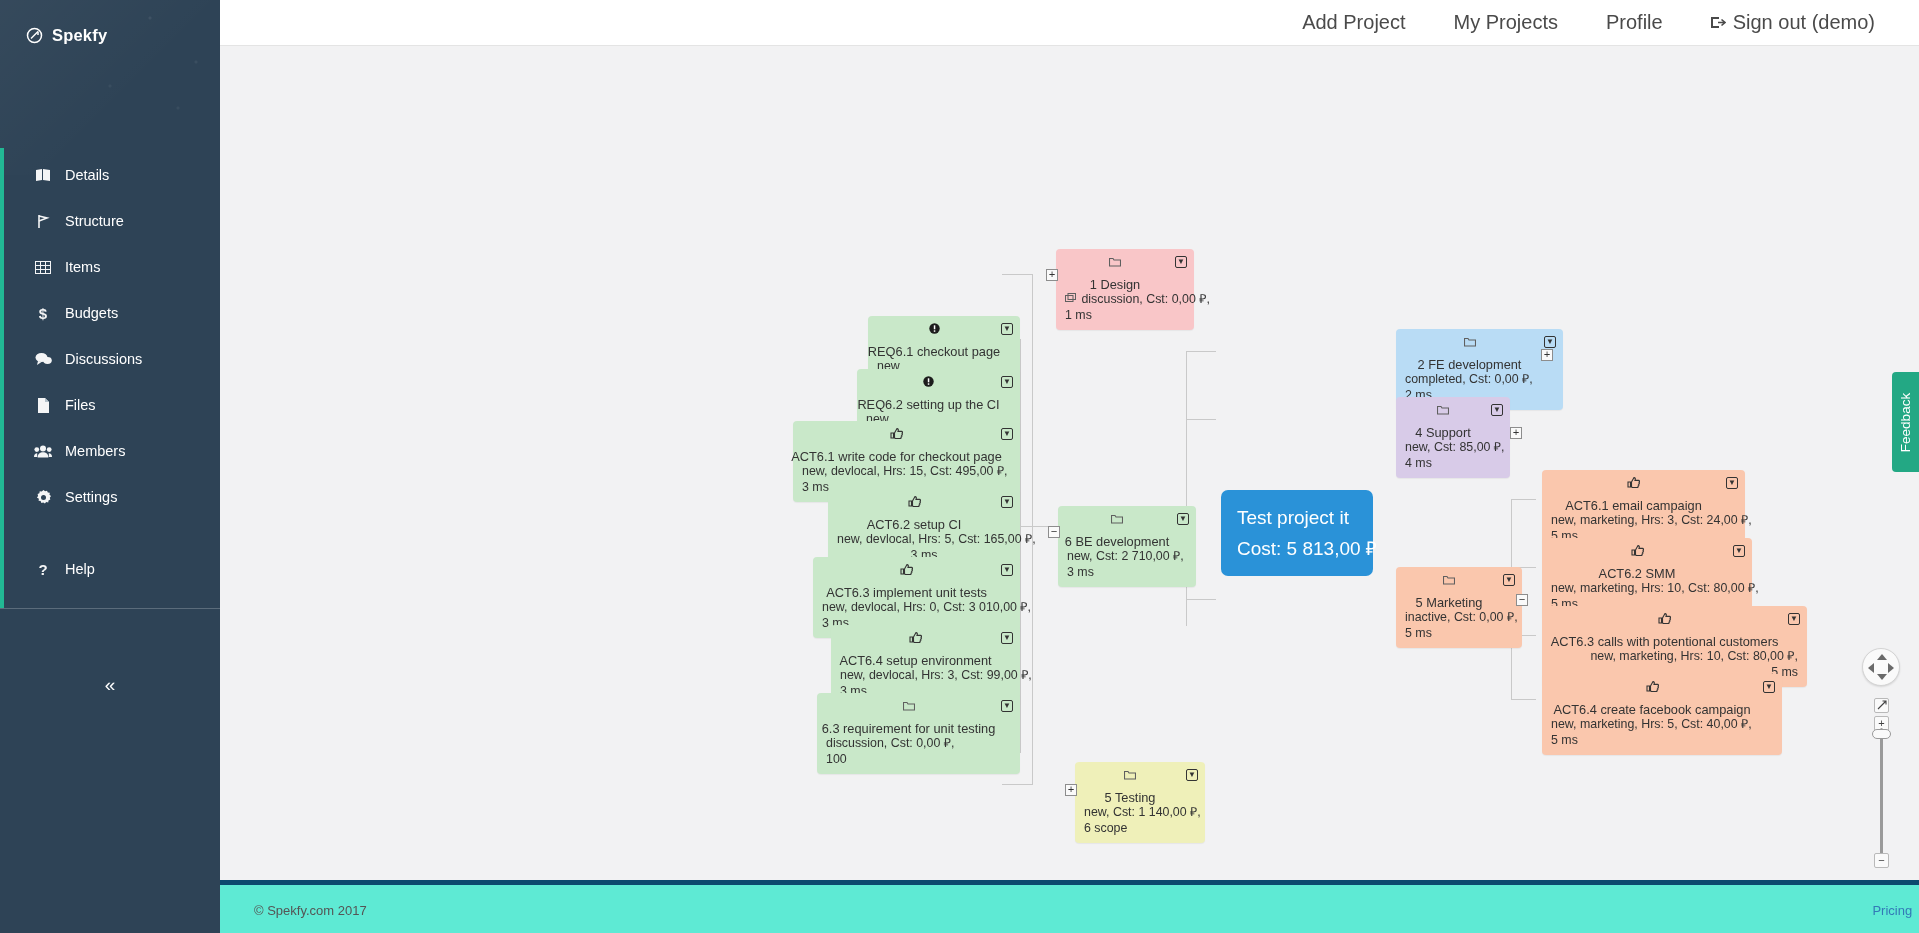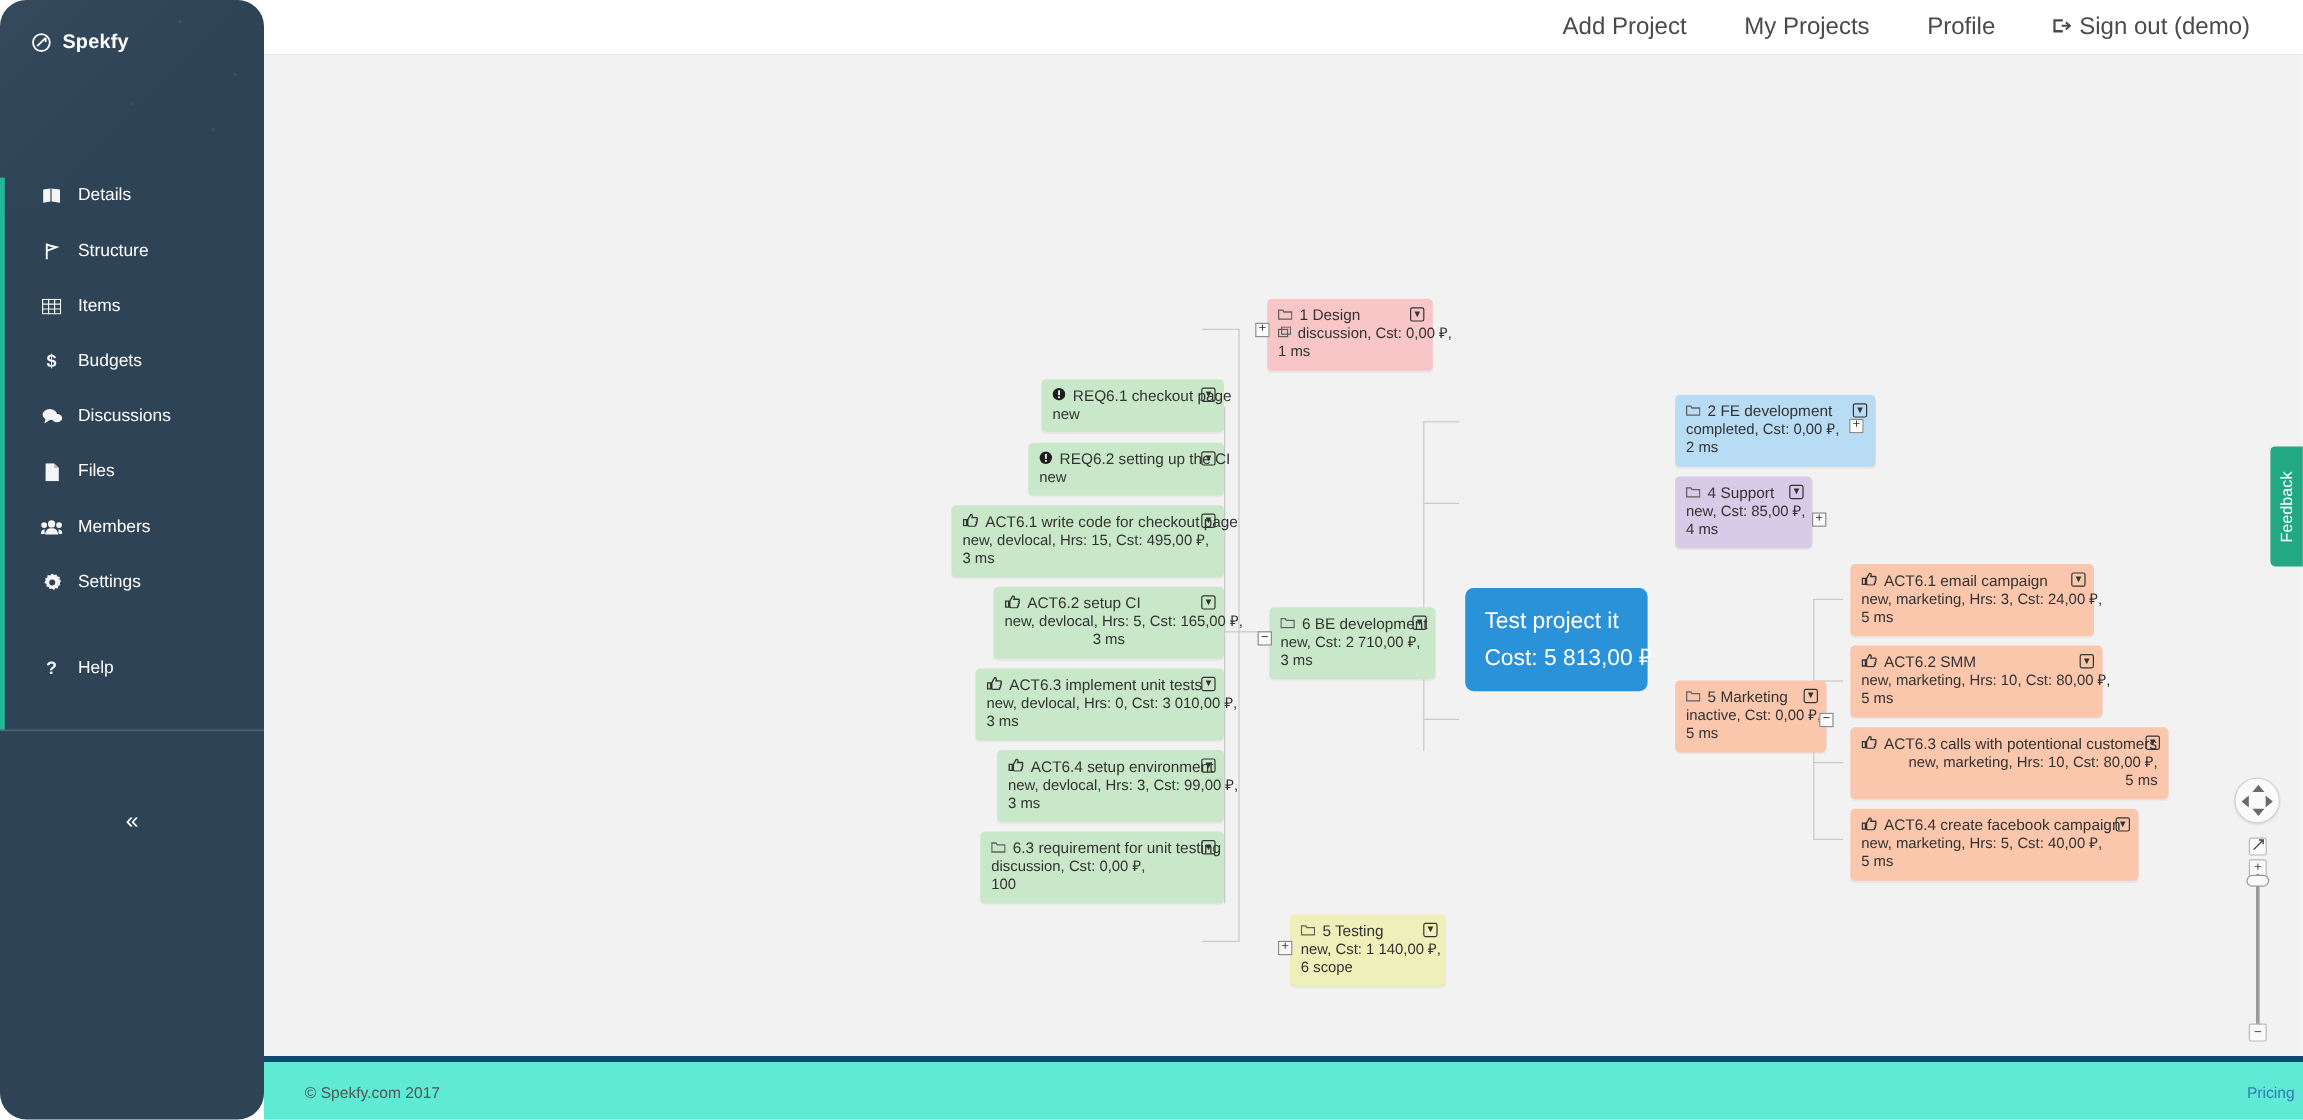--- a/index.html
+++ b/index.html
@@ -9,40 +9,39 @@
     font-family: "Liberation Sans", sans-serif;
     background: #ffffff;
   }
   
   #sidebar {
     position: absolute; left: 0; top: 0;
     width: 220px; height: 933px;
     background: #2e4356;
     color: #ffffff;
     overflow: hidden;
-    border-radius: 22px;
   }
   #sidebar-texture {
     position: absolute; left: 0; top: 0; width: 220px; height: 175px;
     background:
       radial-gradient(circle at 150px 18px, rgba(255,255,255,.07) 0 1px, transparent 2px),
       radial-gradient(circle at 62px 40px, rgba(255,255,255,.05) 0 1px, transparent 2px),
       radial-gradient(circle at 196px 62px, rgba(255,255,255,.06) 0 1px, transparent 2px),
       radial-gradient(circle at 110px 86px, rgba(255,255,255,.05) 0 1px, transparent 2px),
       radial-gradient(circle at 178px 108px, rgba(255,255,255,.05) 0 1px, transparent 2px),
       linear-gradient(135deg, rgba(255,255,255,.035) 0%, rgba(255,255,255,0) 58%);
     pointer-events: none;
   }
   #brand {
     position: absolute; left: 26px; top: 26px;
     display: flex; align-items: center; gap: 9px;
     font-size: 16.5px; font-weight: bold; letter-spacing: .2px;
   }
   #brand .logo-glyph { display: inline-block; width: 17px; height: 17px; }
-  #nav { position: absolute; left: 0; top: 140px; width: 256px; }
+  #nav { position: absolute; left: 0; top: 152px; width: 256px; }
   #nav-accent {
     position: absolute; left: 0; top: 148px; width: 4px; height: 460px;
     background: #22b894;
   }
   .nav-item {
     display: flex; align-items: center;
     height: 46px; padding-left: 34px; gap: 13px;
     font-size: 14.5px; color: #ffffff; cursor: pointer;
   }
   .nav-item .nav-ico {
@@ -105,20 +104,21 @@
     line-height: 15.6px;
     color: #333;
     cursor: pointer;
     box-shadow: 0 1px 1px rgba(0,0,0,.05);
   }
   .node .n-title {
     display: flex; align-items: center; gap: 6px;
     padding-right: 20px;
     white-space: nowrap;
     font-size: 12.8px;
+    flex-direction: column;
   }
   .node .n-meta { white-space: nowrap; }
   .node .toggle-sq {
     position: absolute; right: 7px; top: 7px;
     width: 12px; height: 12px;
     border: 1.6px solid #333;
     border-radius: 2px;
     display: flex; align-items: center; justify-content: center;
     font-size: 8px; line-height: 1;
     background: transparent;

